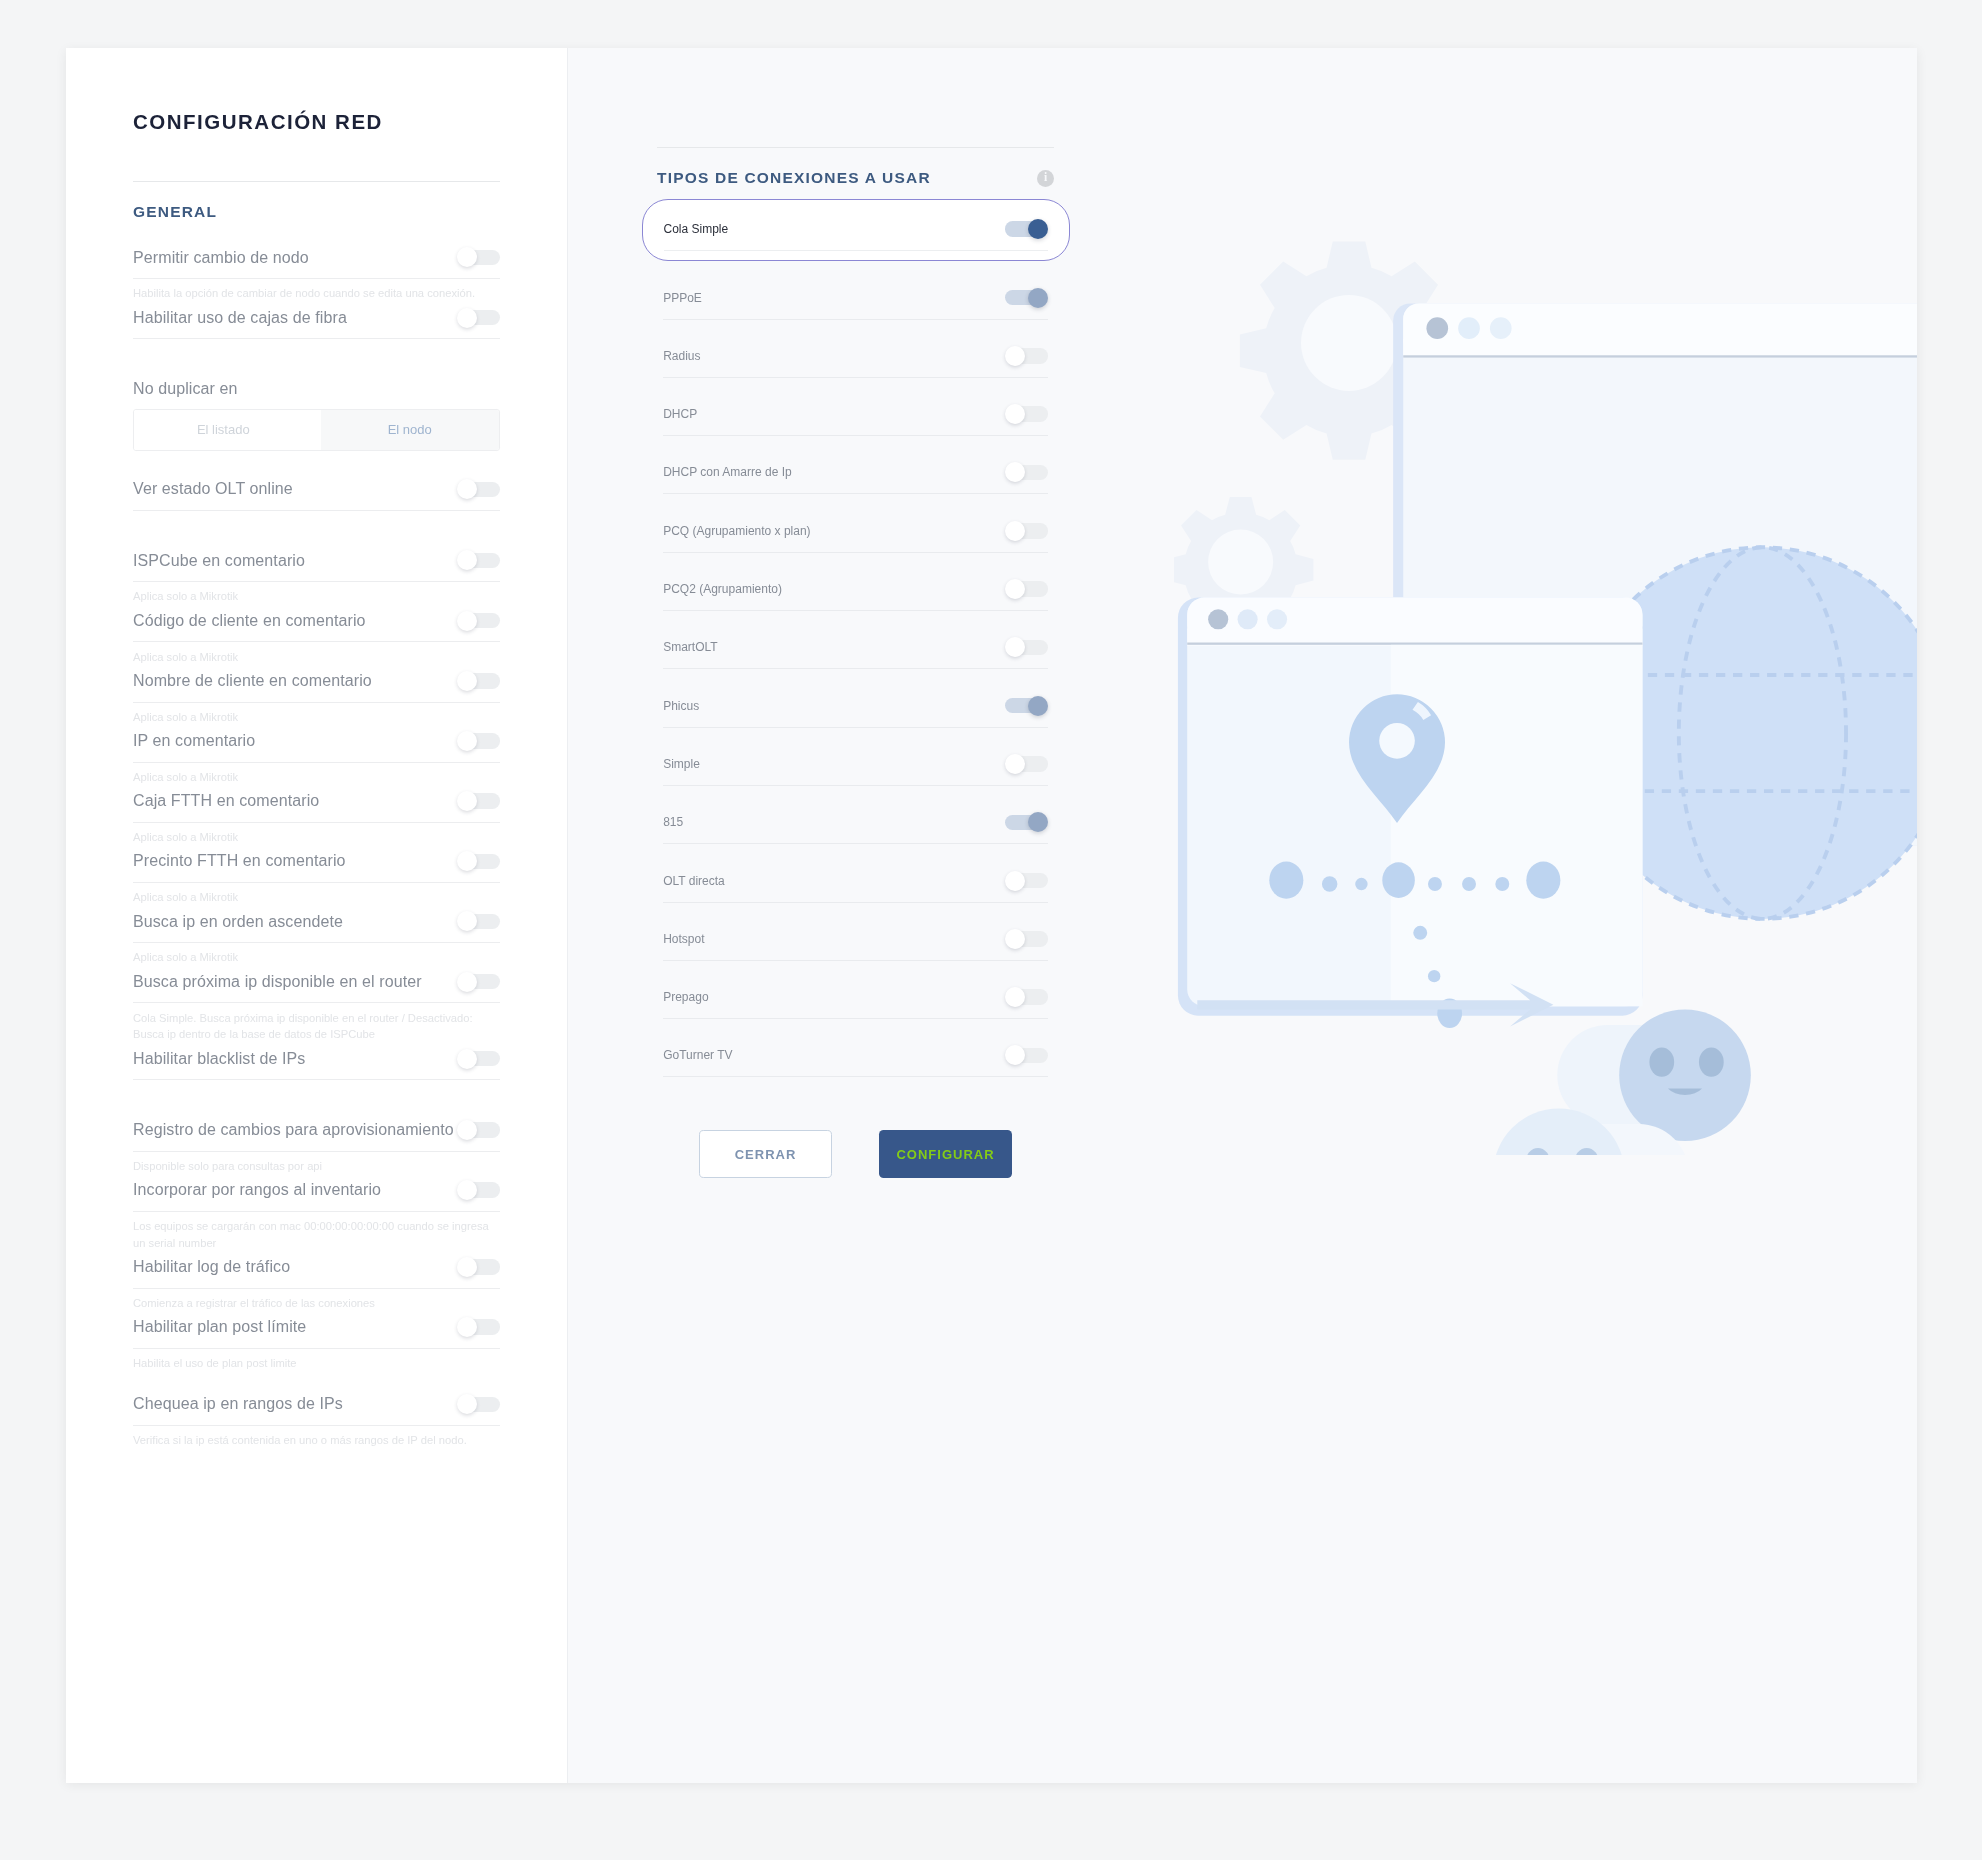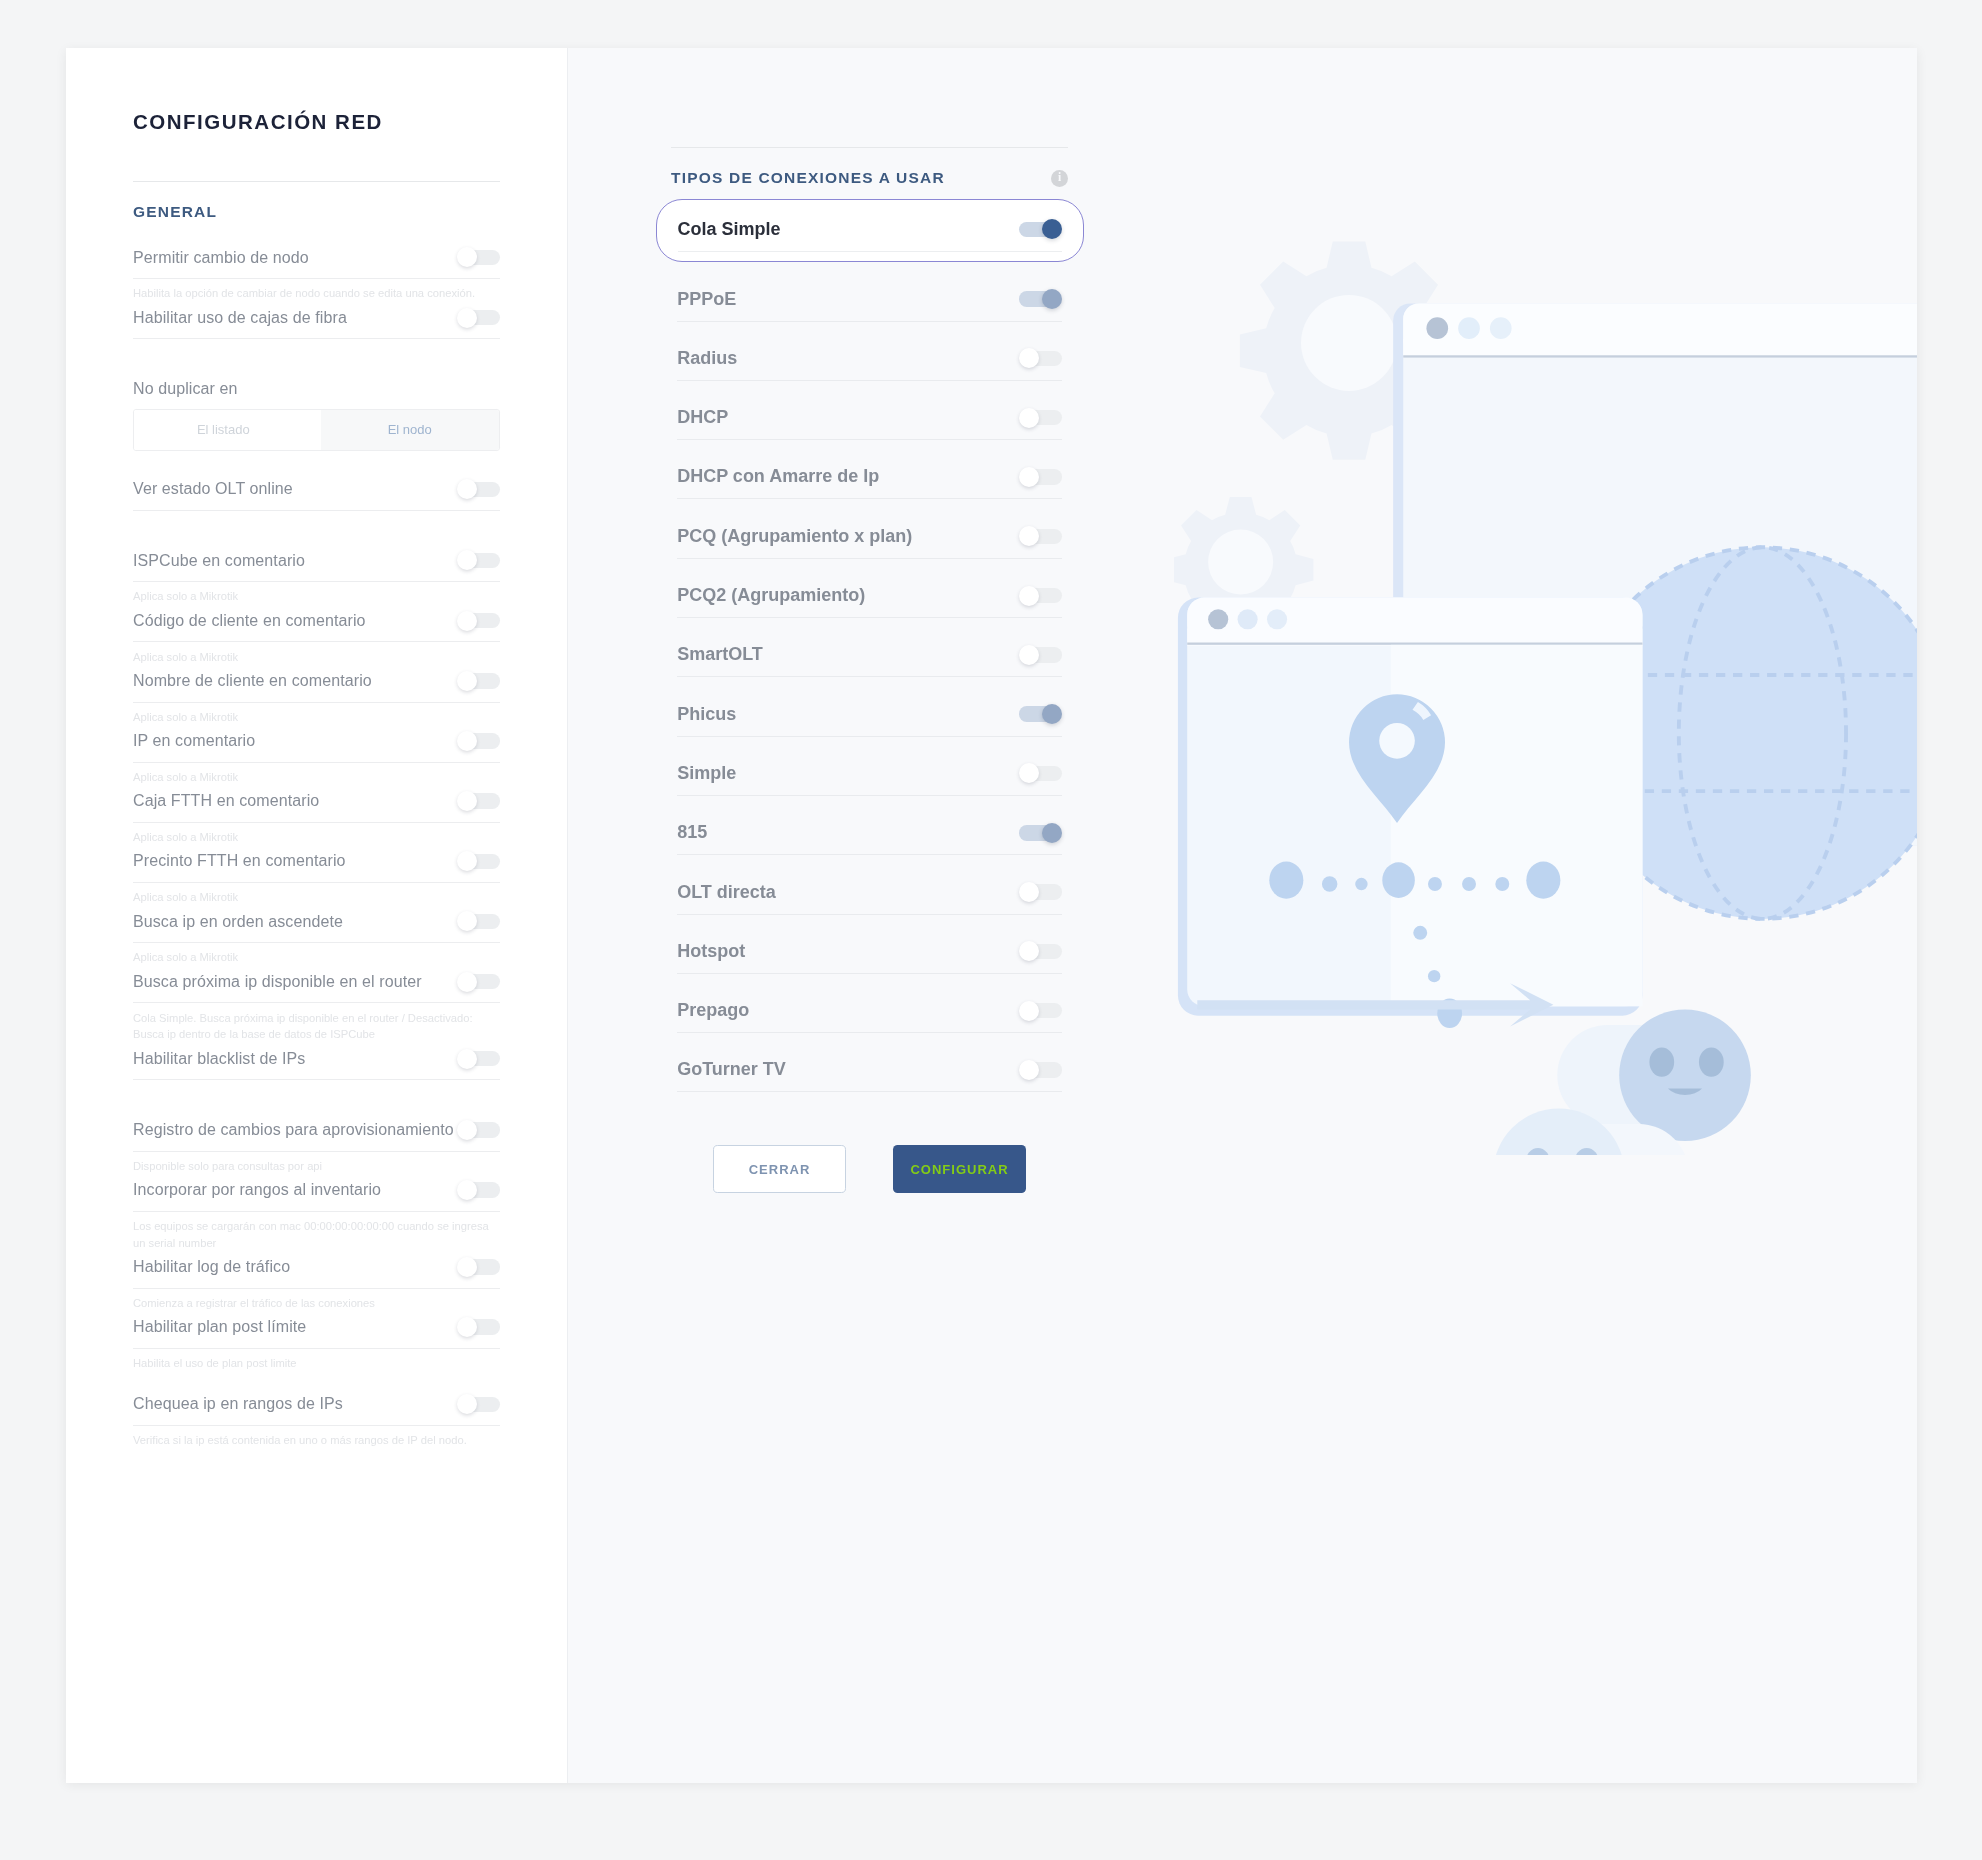--- a/index.html
+++ b/index.html
@@ -137,21 +137,21 @@
   
   #right-panel {
     flex: 1;
     background: #f8f9fb;
     position: relative;
     border-left: 0.8px solid #eceef1;
     overflow: hidden;
   }
   #conn-wrap {
     position: absolute;
-    left: 103px;
+    left: 89px;
     top: 99px;
     width: 397px;
     z-index: 3;
   }
   #conn-rule { border-top: 0.8px solid #e6e8ea; }
   #conn-head {
     display: flex;
     align-items: center;
     justify-content: space-between;
     padding-top: 21px;
@@ -174,23 +174,23 @@
     padding: 0 6.2px;
   }
   .conn-row .inner {
     display: flex;
     align-items: center;
     justify-content: space-between;
     padding: 9.3px 0 11px 0;
     border-bottom: 0.8px solid #e9ebee;
   }
   .conn-label {
-    font-size: 18px;
+    font-size: 12px;
     color: #868c96;
-    font-weight: 700;
+    font-weight: 400;
     text-align: right;
   }
   .conn-row.focused {
     background: #ffffff;
     border: 1.5px solid #8b87d4;
     border-radius: 26px;
     padding: 9.3px 21px 9.3px 21px;
     margin: 0 -15.5px 0 -15.5px;
   }
   .conn-row.focused .conn-label { color: #2b2f3a; }

